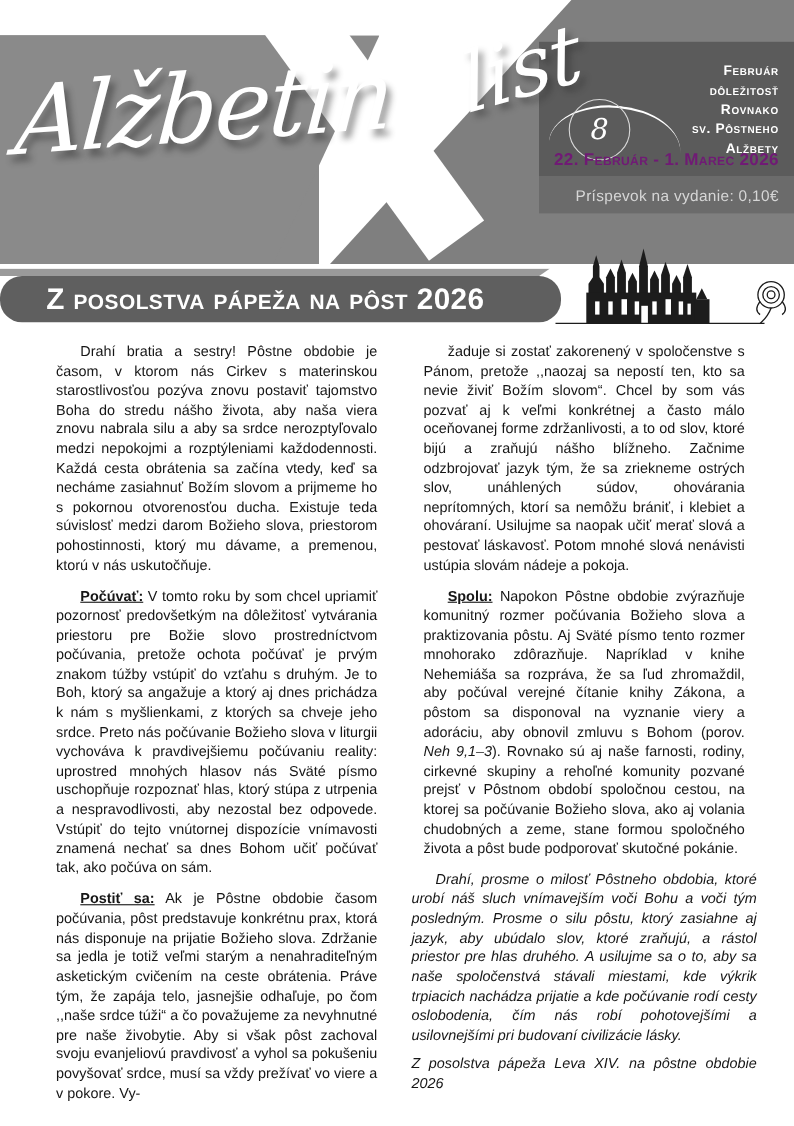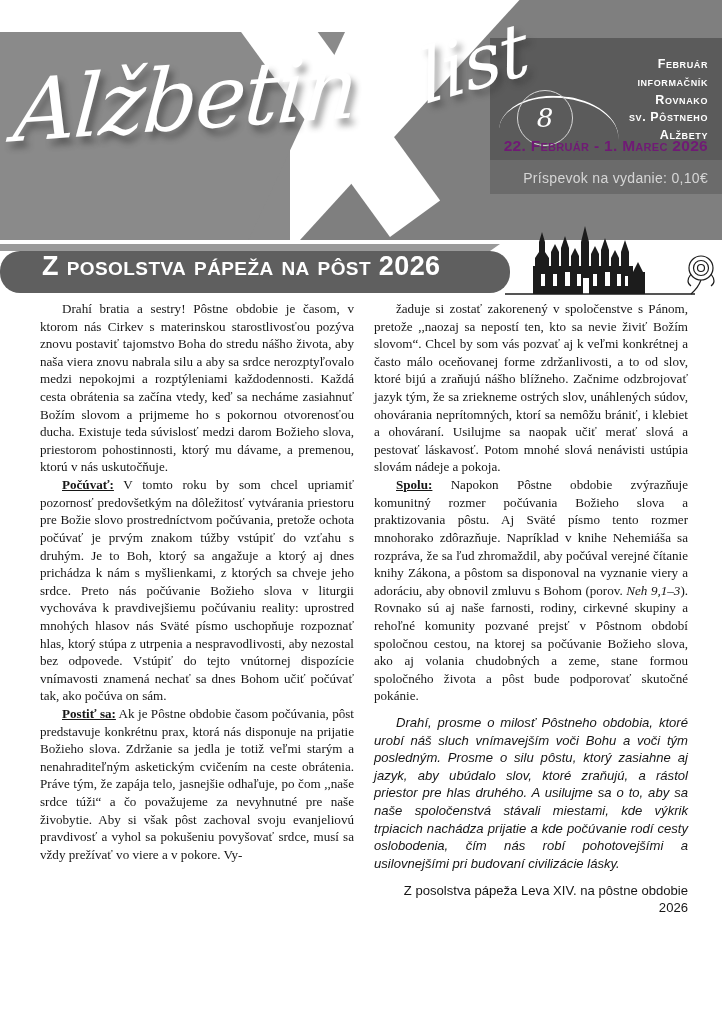--- a/index.html
+++ b/index.html
@@ -157,21 +157,21 @@
   }
 
   
   #title-banner {
     position: absolute;
     left: 0; top: 251px;
     width: 510px;
     height: 42px;
     background: #5f5f5f;
     display: flex;
-    align-items: flex-start;
+    align-items: center;
     border-radius: 20px;
   }
   #title-banner .banner-text {
     color: #ffffff;
     font-size: 27px;
     font-weight: bold;
     letter-spacing: 0.4px;
     font-variant: small-caps;
     padding-left: 42px;
     white-space: nowrap;
@@ -208,38 +208,38 @@
     font-family: "Liberation Sans", sans-serif;
     font-size: 13.1px;
     line-height: 1.345;
     text-align: justify;
     color: #161616;
     hyphens: auto;
   }
   .col-left  { left: 40px; }
   .col-right { left: 374px; }
 
-  .para { margin: 0; text-indent: 22px; font-family: Liberation Serif, serif; }
+  .para { margin: 11px; text-indent: 22px; }
   .para + .para { margin-top: 0; }
 
   .lead-in {
     font-weight: bold;
     text-decoration: underline;
   }
   .scripture { font-style: italic; }
 
   .closing {
     margin: 9px 0 0 0;
     text-indent: 22px;
     font-weight: normal;
     font-style: italic;
   }
   .attribution {
     margin: 9px 0 0 0;
-    text-align: right;
+    font-style: italic;
     text-indent: 0;
   }
 </style>
 </head>
 <body>
 
 <div id="masthead">
   <div class="mh-light-panel-2"></div>
   <div class="mh-light-panel"></div>
   <div class="mh-dark-wedge"></div>
@@ -250,21 +250,21 @@
   <div class="script-main">Alžbetin</div>
   <div class="script-sub">list</div>
   <div class="script-swash"></div>
 
   <div class="issue-circle">
     <span>8</span>
   </div>
 
   <div class="info-lines">
     <div>Február</div>
-    <div>informačník</div>
+    <div>dôležitosť</div>
     <div>Rovnako</div>
     <div>sv. Pôstneho</div>
     <div>Alžbety</div>
   </div>
 
   <div class="date-line">22. Február - 1. Marec 2026</div>
   <div class="price-line">Príspevok na vydanie: 0,10€</div>
 </div>
 
 <div class="banner-shadow"></div>

